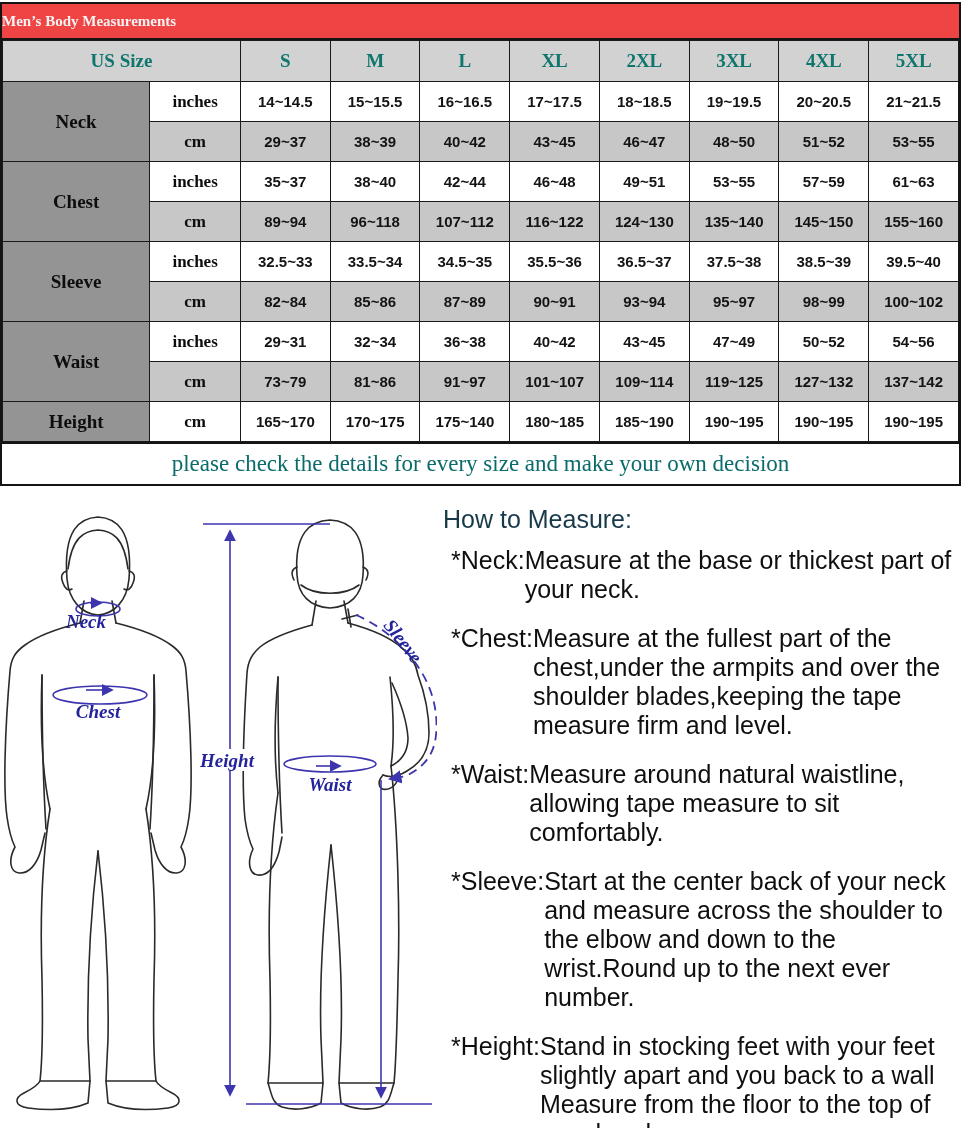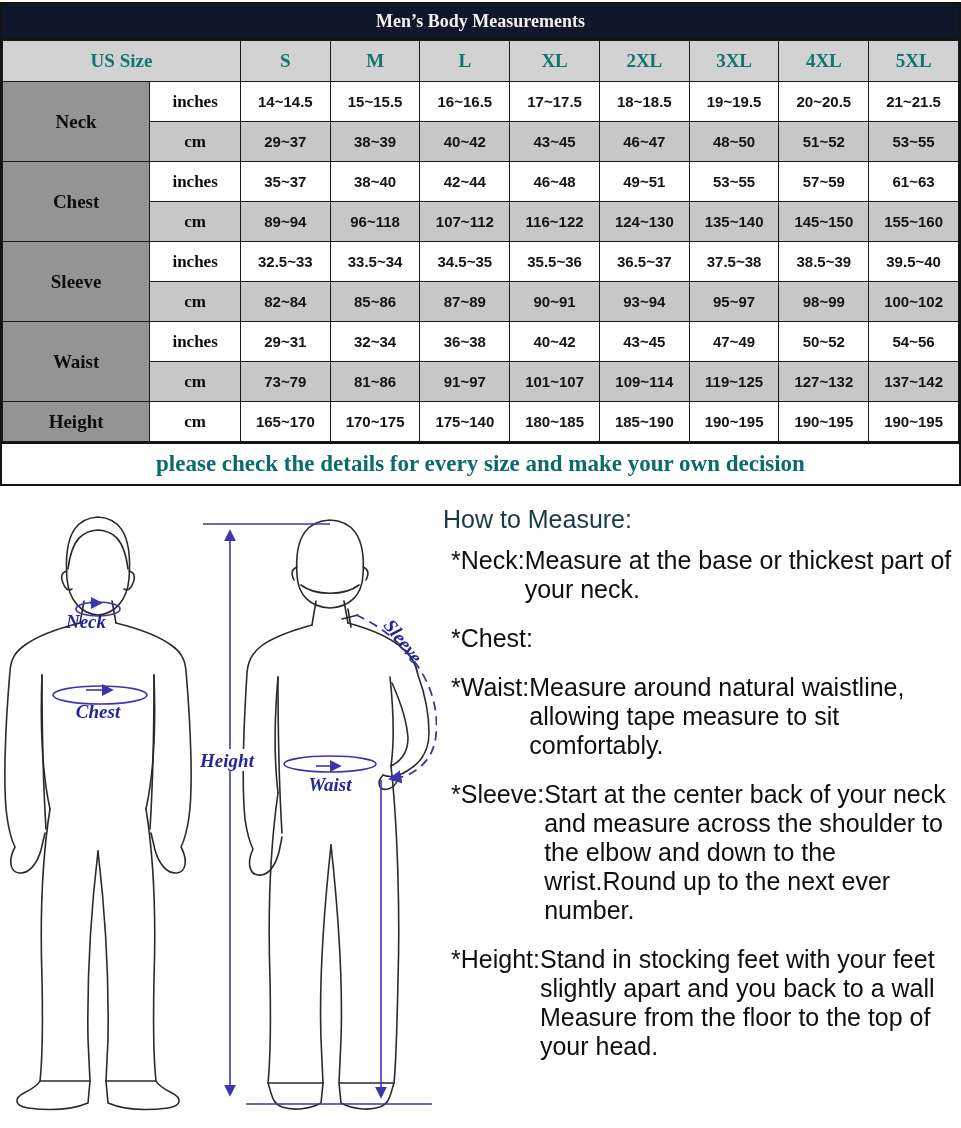--- a/index.html
+++ b/index.html
@@ -1,33 +1,33 @@
 <!DOCTYPE html>
 <html><head>
 <meta charset="utf-8">
 <style>
   html,body{margin:0;padding:0;background:#ffffff;}
   .page{position:relative;width:961px;height:1128px;background:#fff;overflow:hidden;
         font-family:"Liberation Sans",sans-serif;}
   
   .table-wrap{position:absolute;left:0;top:2px;width:957px;border:2px solid #141414;background:#fff;}
-  .chart-title{height:34px;line-height:34px;text-align:center;background:#0f172a;color:#f2f2f2;
-        font-family:"Liberation Serif",serif;font-weight:bold;font-size:18px;border-bottom:2px solid #141414;}
+  .chart-title{height:34px;line-height:34px;background:#ef4444;color:#f2f2f2;
+        font-family:"Liberation Serif",serif;font-weight:bold;font-size:15px;border-bottom:2px solid #141414;}
   table.size-table{border-collapse:collapse;table-layout:fixed;width:100%;}
   table.size-table td,table.size-table th{border:1px solid #1a1a1a;text-align:center;vertical-align:middle;
         padding:0;overflow:hidden;}
   .hdr-row th{height:40px;background:#d2d2d2;font-family:"Liberation Serif",serif;font-size:19px;color:#0f766e;}
   th.corner{background:#d2d2d2;}
   th.mlabel{background:#949494;font-family:"Liberation Serif",serif;font-size:19px;color:#0d0d0d;}
   td.unit{font-family:"Liberation Serif",serif;font-weight:bold;font-size:17px;color:#0d0d0d;}
   tr.r-in td{height:39px;background:#ffffff;}
   tr.r-cm td{height:39px;background:#c7c7c7;}
   td.val{font-weight:bold;font-size:15px;color:#141414;}
   .note-bar{height:40px;line-height:40px;text-align:center;border-top:2px solid #141414;background:#fff;
-        color:#0b6b6b;font-family:"Liberation Serif",serif;font-weight:bold;font-size:23px;}
+        color:#0b6b6b;font-family:"Liberation Serif",serif;font-weight:normal;font-size:23px;}
   
   .bottom{position:absolute;left:0;top:497px;width:961px;height:631px;display:flex;}
   .diagram{width:437px;height:631px;flex:0 0 437px;}
   .howto{flex:1;padding:6px 2px 0 6px;}
   .howto h2{margin:2px 0 12px 0;font-weight:normal;font-size:25px;color:#17394a;
         font-family:"Liberation Sans",sans-serif;}
   .mi{display:flex;margin:0 0 20px 8px;font-size:25px;line-height:29px;color:#0f0f0f;}
   .mi .lbl{flex:0 0 auto;white-space:pre;}
   .mi .txt{flex:1 1 auto;}
   
@@ -266,20 +266,21 @@
 
     <div class="howto">
       <h2>How to Measure:</h2>
       <div id="howto-items">
           <div class="mi">
             <span class="lbl">*Neck:</span>
             <span class="txt">Measure at the base or thickest part of your neck.</span>
           </div>
           <div class="mi">
             <span class="lbl">*Chest:</span>
+            <span class="txt">Measure at the fullest part of the chest,under the armpits and over the shoulder blades,keeping the tape measure firm and level.</span>
           </div>
           <div class="mi">
             <span class="lbl">*Waist:</span>
             <span class="txt">Measure around natural waistline, allowing tape measure to sit comfortably.</span>
           </div>
           <div class="mi">
             <span class="lbl">*Sleeve:</span>
             <span class="txt">Start at the center back of your neck and measure across the shoulder to the elbow and down to the wrist.Round up to the next ever number.</span>
           </div>
           <div class="mi">

